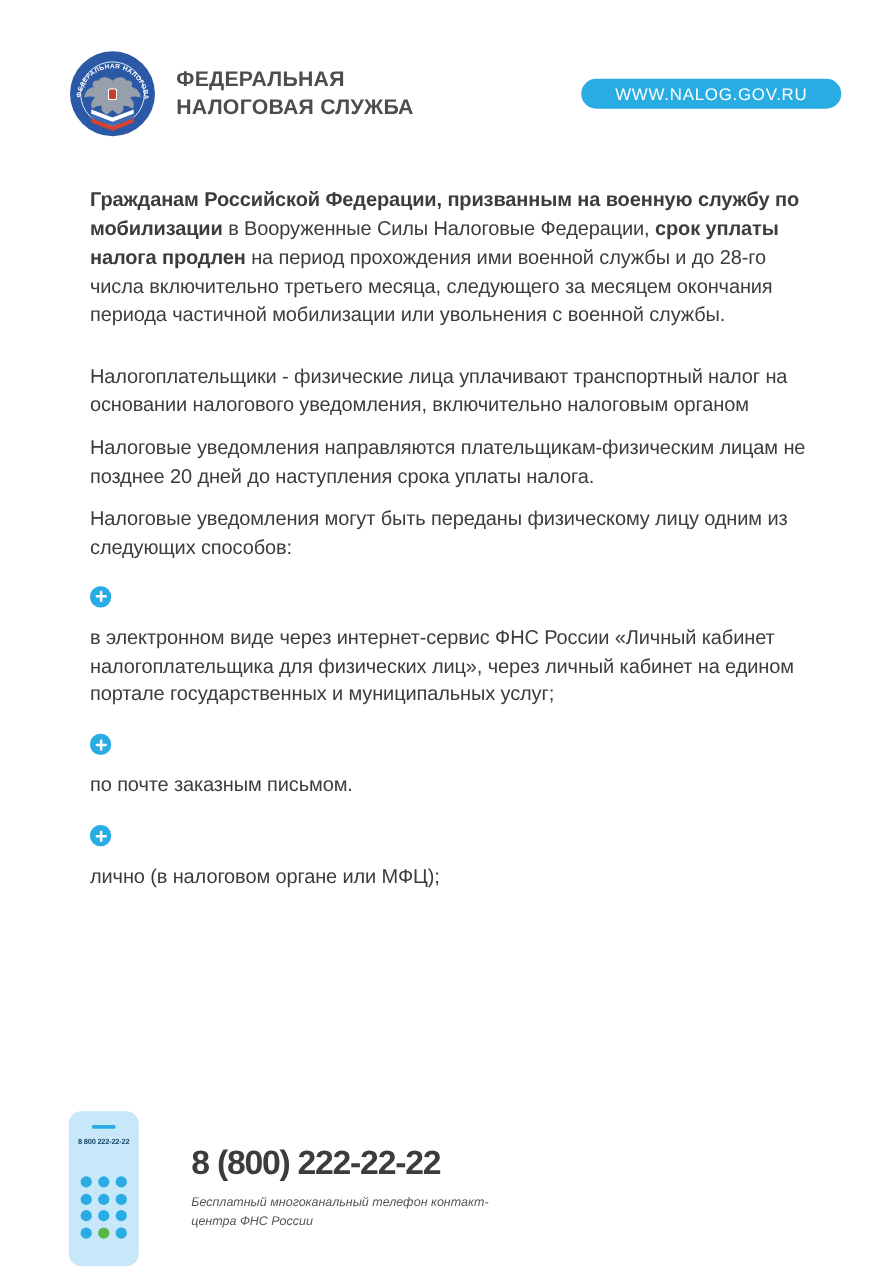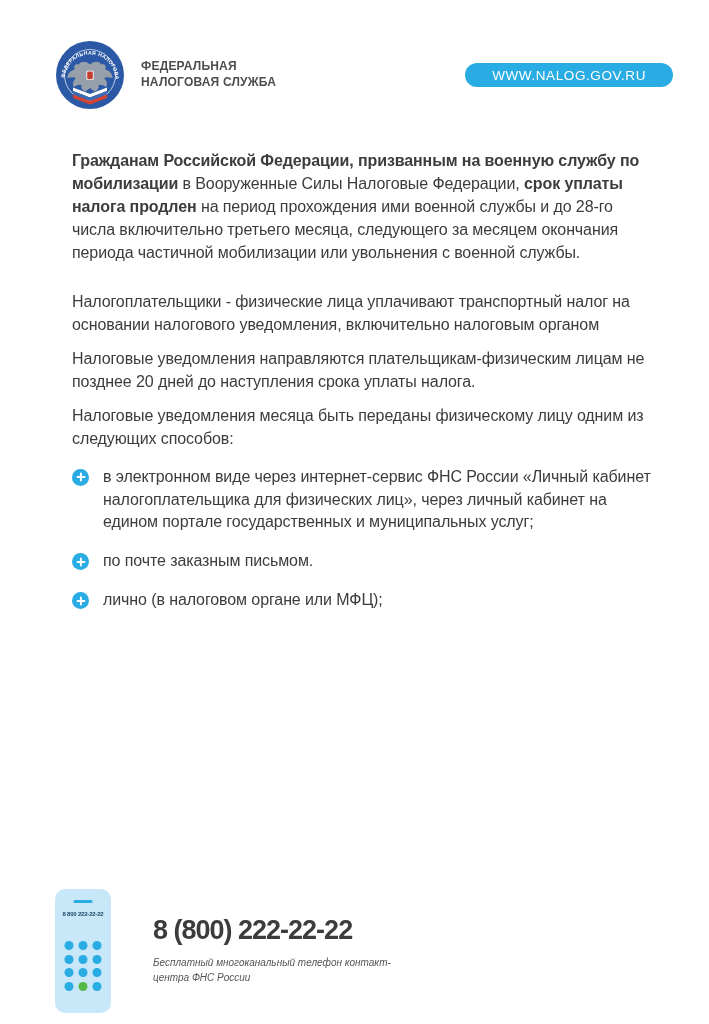--- a/index.html
+++ b/index.html
@@ -32,42 +32,42 @@
     position:absolute;top:40px;left:55px;width:618px;
     display:flex;align-items:center;justify-content:space-between;
   }
   .logo{display:flex;align-items:center;gap:16px;}
   .emblem{display:block;flex:0 0 70px;}
   .emblem-bg{fill:var(--emblem-blue);}
   .emblem-ring{fill:none;stroke:#ffffff;stroke-width:0.8;opacity:.85;}
   .emblem-arc-text{fill:#ffffff;font-size:5.2px;font-weight:bold;letter-spacing:.3px;}
   .eagle{fill:var(--eagle-gray);}
   .logo-title{
-    font-size:12px;font-weight:bold;color:var(--logo-text-gray);
+    font-size:17px;font-weight:bold;color:var(--logo-text-gray);
     line-height:1.32;letter-spacing:.2px;
   }
   .site-btn{
     background:var(--accent-blue);color:#ffffff;border:none;
     height:24px;border-radius:18px;padding:0 27px;
     font-family:"Liberation Sans", sans-serif;
     font-size:13.5px;letter-spacing:.6px;
     display:flex;align-items:center;cursor:pointer;
   }
 
   
   .content{
     position:absolute;left:72px;top:150px;width:588px;
     font-size:16px;line-height:1.43;letter-spacing:-0.1px;
   }
   .intro{margin:0 0 27px 0;}
   .intro b{font-weight:bold;}
   .para{margin:0 0 11px 0;}
   .para.last{margin-bottom:15px;}
   .bullets{list-style:none;margin:0;padding:0;}
-  .bullet{display:flex;align-items:flex-start;gap:14px;margin-bottom:16px;}
+  .bullet{display:flex;align-items:flex-start;gap:14px;margin-bottom:16px;flex-direction:column;}
   .bullet-icon{
     flex:0 0 17px;width:17px;height:17px;margin-top:3px;
     border-radius:50%;background:var(--accent-blue);position:relative;
   }
   .bullet-icon::before,.bullet-icon::after{
     content:"";position:absolute;left:50%;top:50%;
     transform:translate(-50%,-50%);background:#ffffff;border-radius:1px;
   }
   .bullet-icon::before{width:9px;height:2.2px;}
   .bullet-icon::after{width:2.2px;height:9px;}
@@ -145,21 +145,21 @@
     </div>
   </div>
   <button class="site-btn" type="button">WWW.NALOG.GOV.RU</button>
 </div>
 
 <div class="content">
   <p class="intro"><b>Гражданам Российской Федерации, призванным на военную службу по мобилизации</b><span> в Вооруженные Силы Налоговые Федерации, </span><b>срок уплаты налога продлен</b><span> на период прохождения ими военной службы и до 28-го числа включительно третьего месяца, следующего за месяцем окончания периода частичной мобилизации или увольнения с военной службы.</span></p>
 
   <p class="para">Налогоплательщики - физические лица уплачивают транспортный налог на основании налогового уведомления, включительно налоговым органом</p>
   <p class="para">Налоговые уведомления направляются плательщикам-физическим лицам не позднее 20 дней до наступления срока уплаты налога.</p>
-  <p class="para last">Налоговые уведомления месяца быть переданы физическому лицу одним из следующих способов:</p>
+  <p class="para last">Налоговые уведомления могут быть переданы физическому лицу одним из следующих способов:</p>
 
   <ul class="bullets">
     <li class="bullet">
       <span class="bullet-icon"></span>
       <span>в электронном виде через интернет-сервис ФНС России «Личный кабинет налогоплательщика для физических лиц», через личный кабинет на едином портале государственных и муниципальных услуг;</span>
     </li>
     <li class="bullet">
       <span class="bullet-icon"></span>
       <span>по почте заказным письмом.</span>
     </li>

